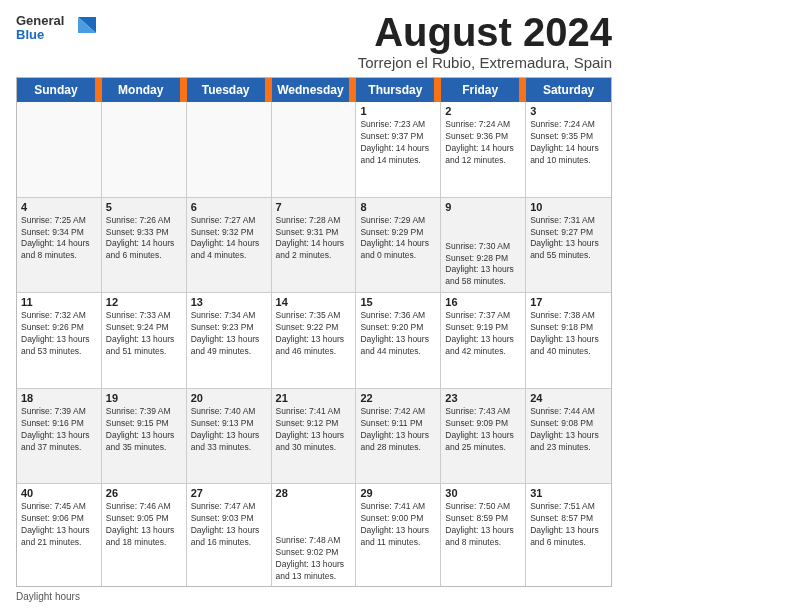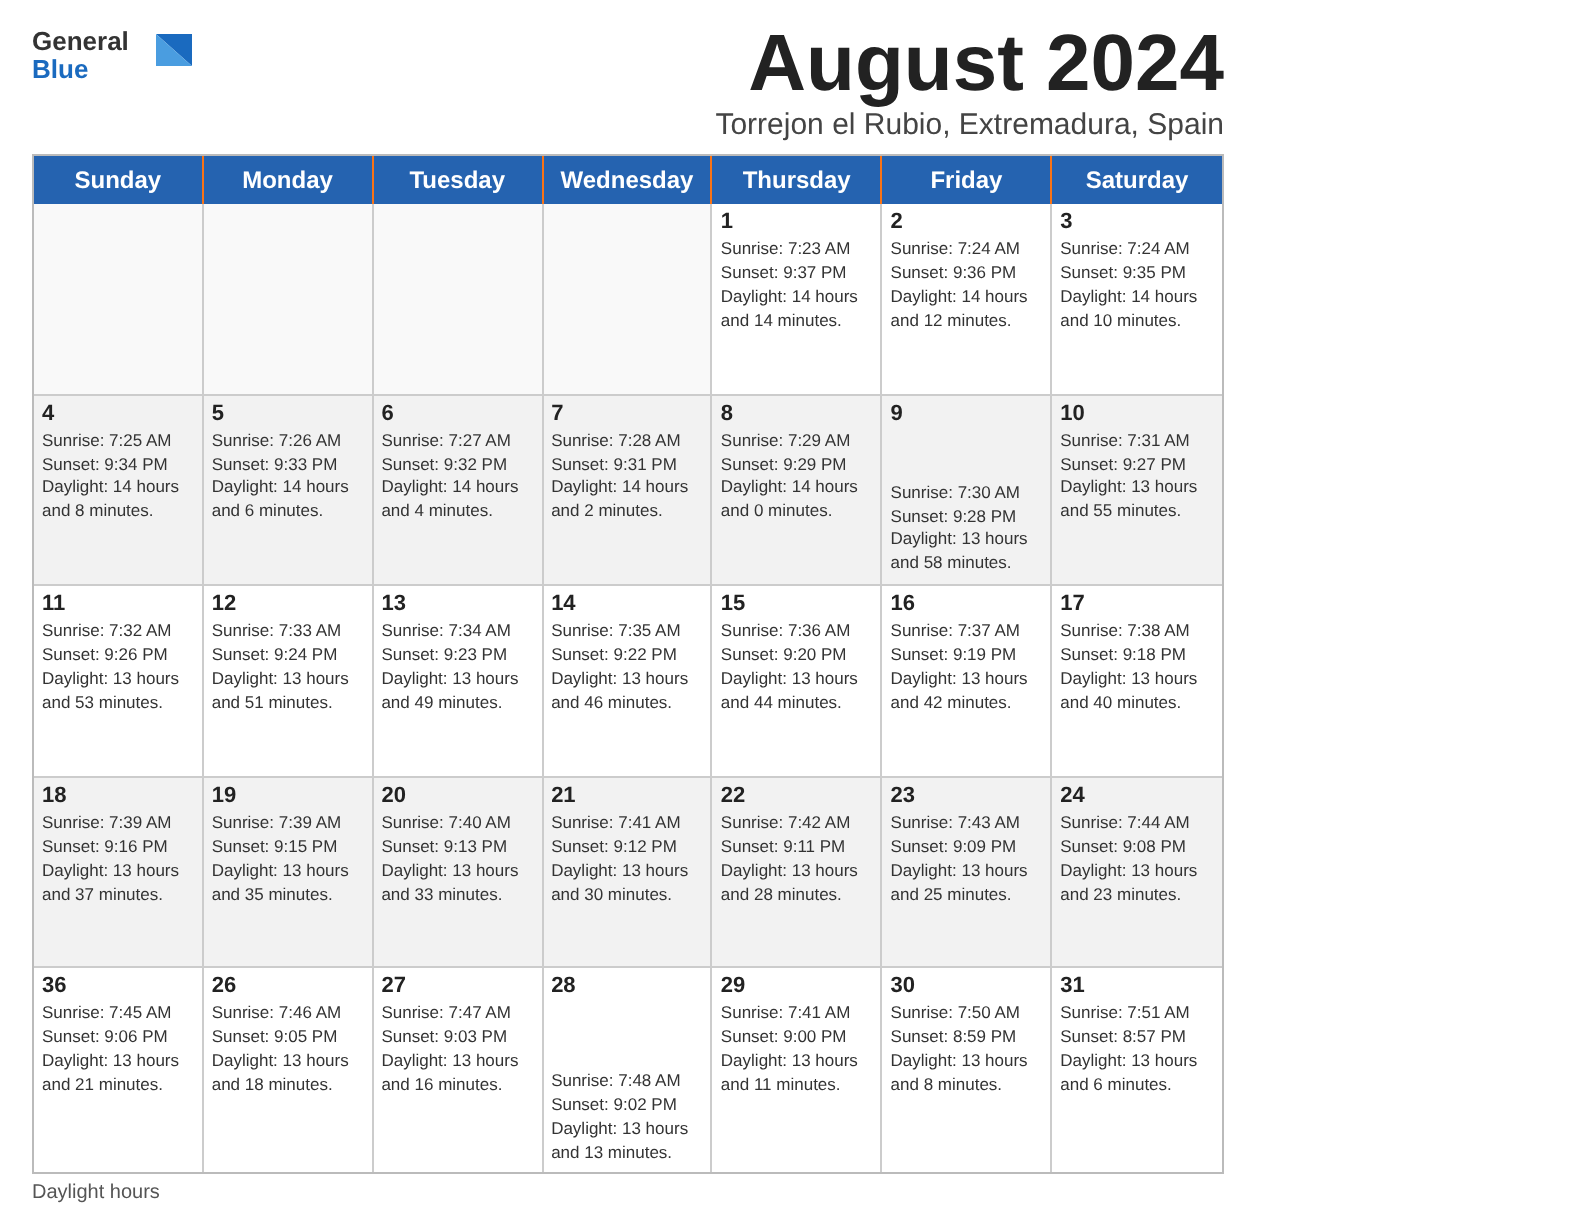--- a/index.html
+++ b/index.html
@@ -67,21 +67,21 @@
       display: grid;
       grid-template-columns: repeat(7, 1fr);
       background: #2563b0;
     }
     .cal-header-cell {
       color: #fff;
       font-size: 12px;
       font-weight: bold;
       text-align: center;
       padding: 5px 2px;
-      border-right: 1px solid #f97316;
+      border-right: 7px solid #f97316;
     }
     .cal-header-cell:last-child { border-right: none; }
     .cal-body {
       flex: 1;
       display: flex;
       flex-direction: column;
     }
     .cal-week {
       display: grid;
       grid-template-columns: repeat(7, 1fr);
@@ -326,21 +326,21 @@
           <div class="cal-cell shaded">
             <span class="day-num">24</span>
             <div class="cell-text" style="white-space: pre-line;">Sunrise: 7:44 AM
 Sunset: 9:08 PM
 Daylight: 13 hours
 and 23 minutes.</div>
           </div>
         </div>
         <div class="cal-week">
           <div class="cal-cell">
-            <span class="day-num">36</span>
+            <span class="day-num">40</span>
             <div class="cell-text" style="white-space: pre-line;">Sunrise: 7:45 AM
 Sunset: 9:06 PM
 Daylight: 13 hours
 and 21 minutes.</div>
           </div>
           <div class="cal-cell">
             <span class="day-num">26</span>
             <div class="cell-text" style="white-space: pre-line;">Sunrise: 7:46 AM
 Sunset: 9:05 PM
 Daylight: 13 hours

